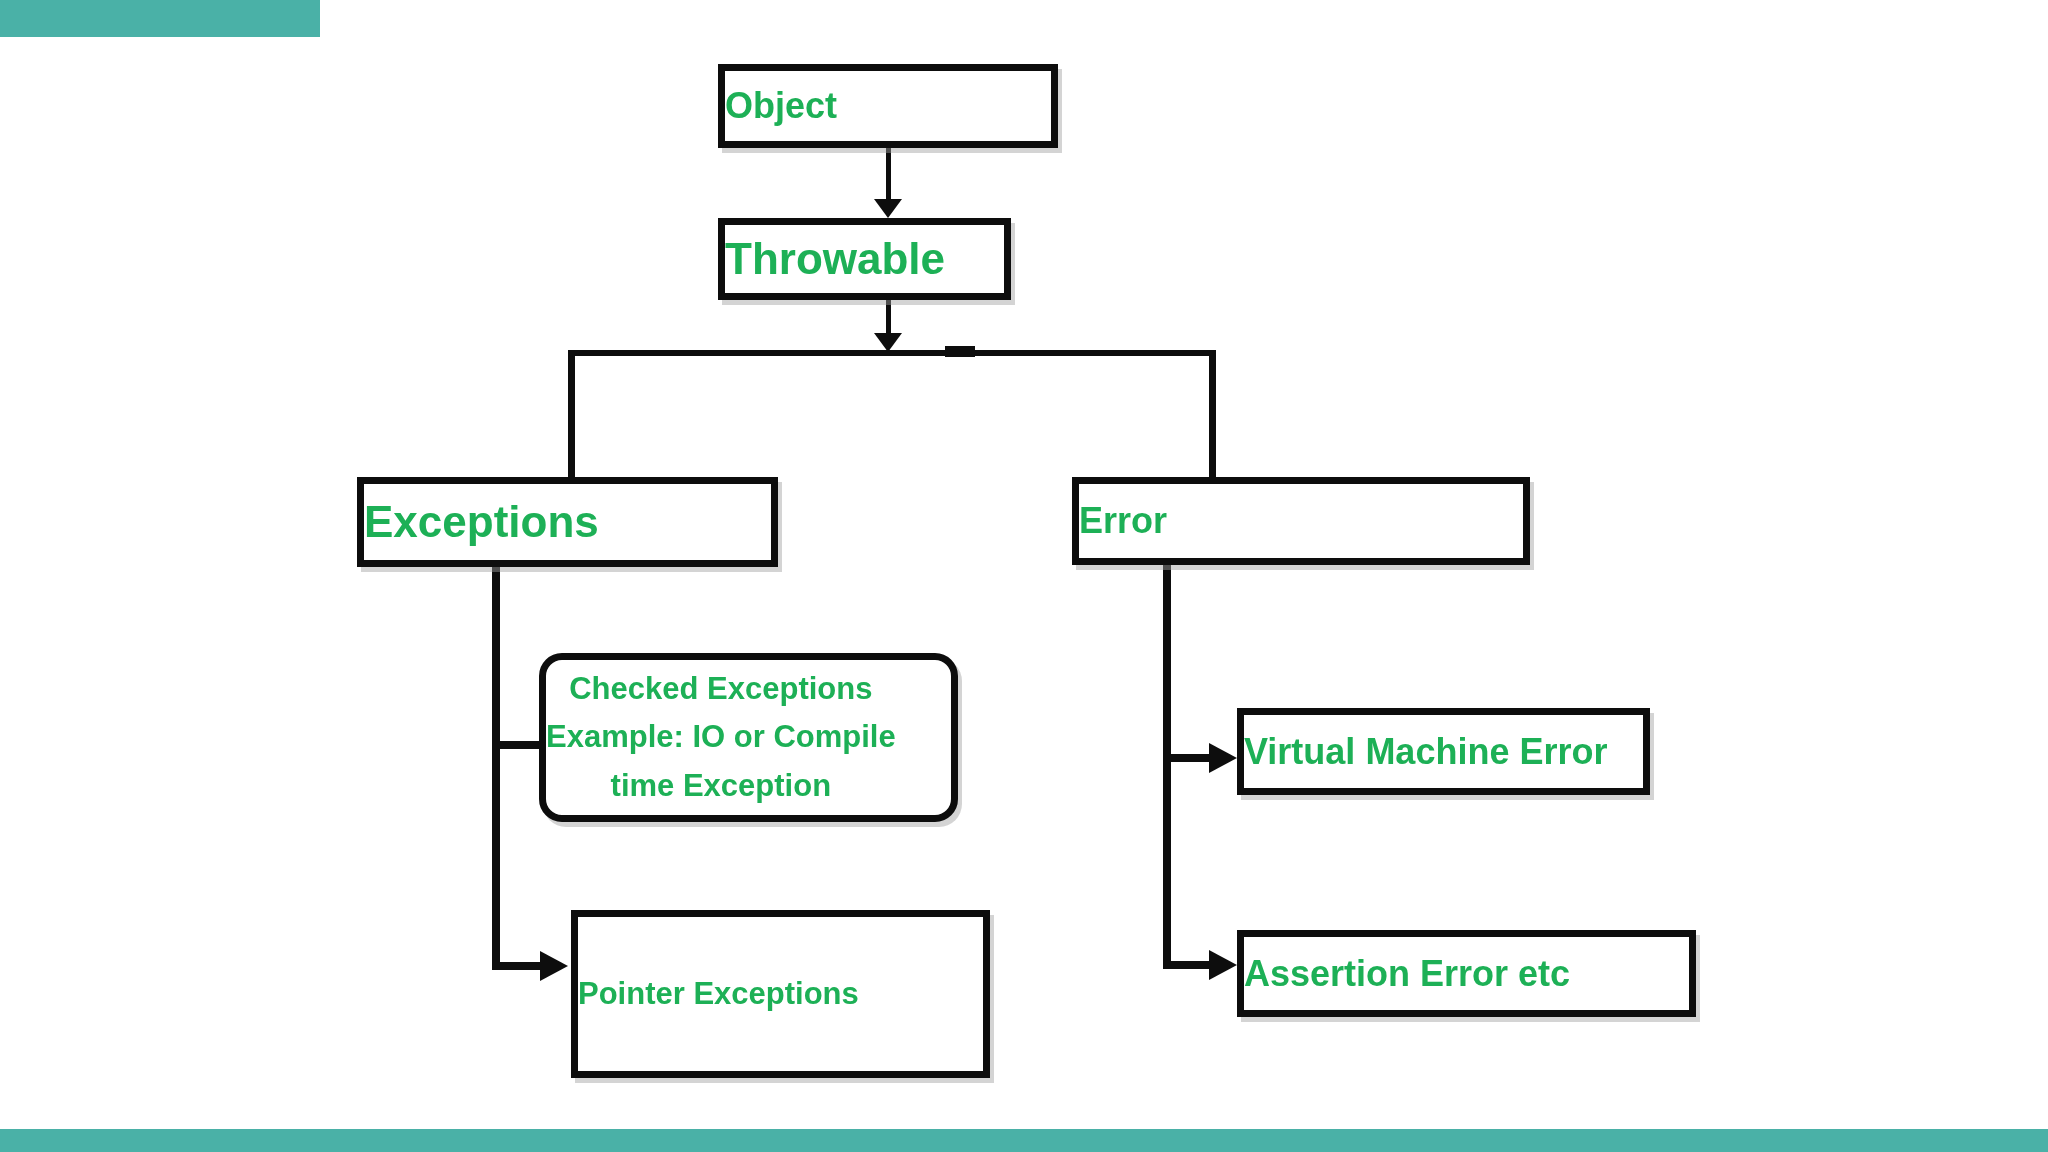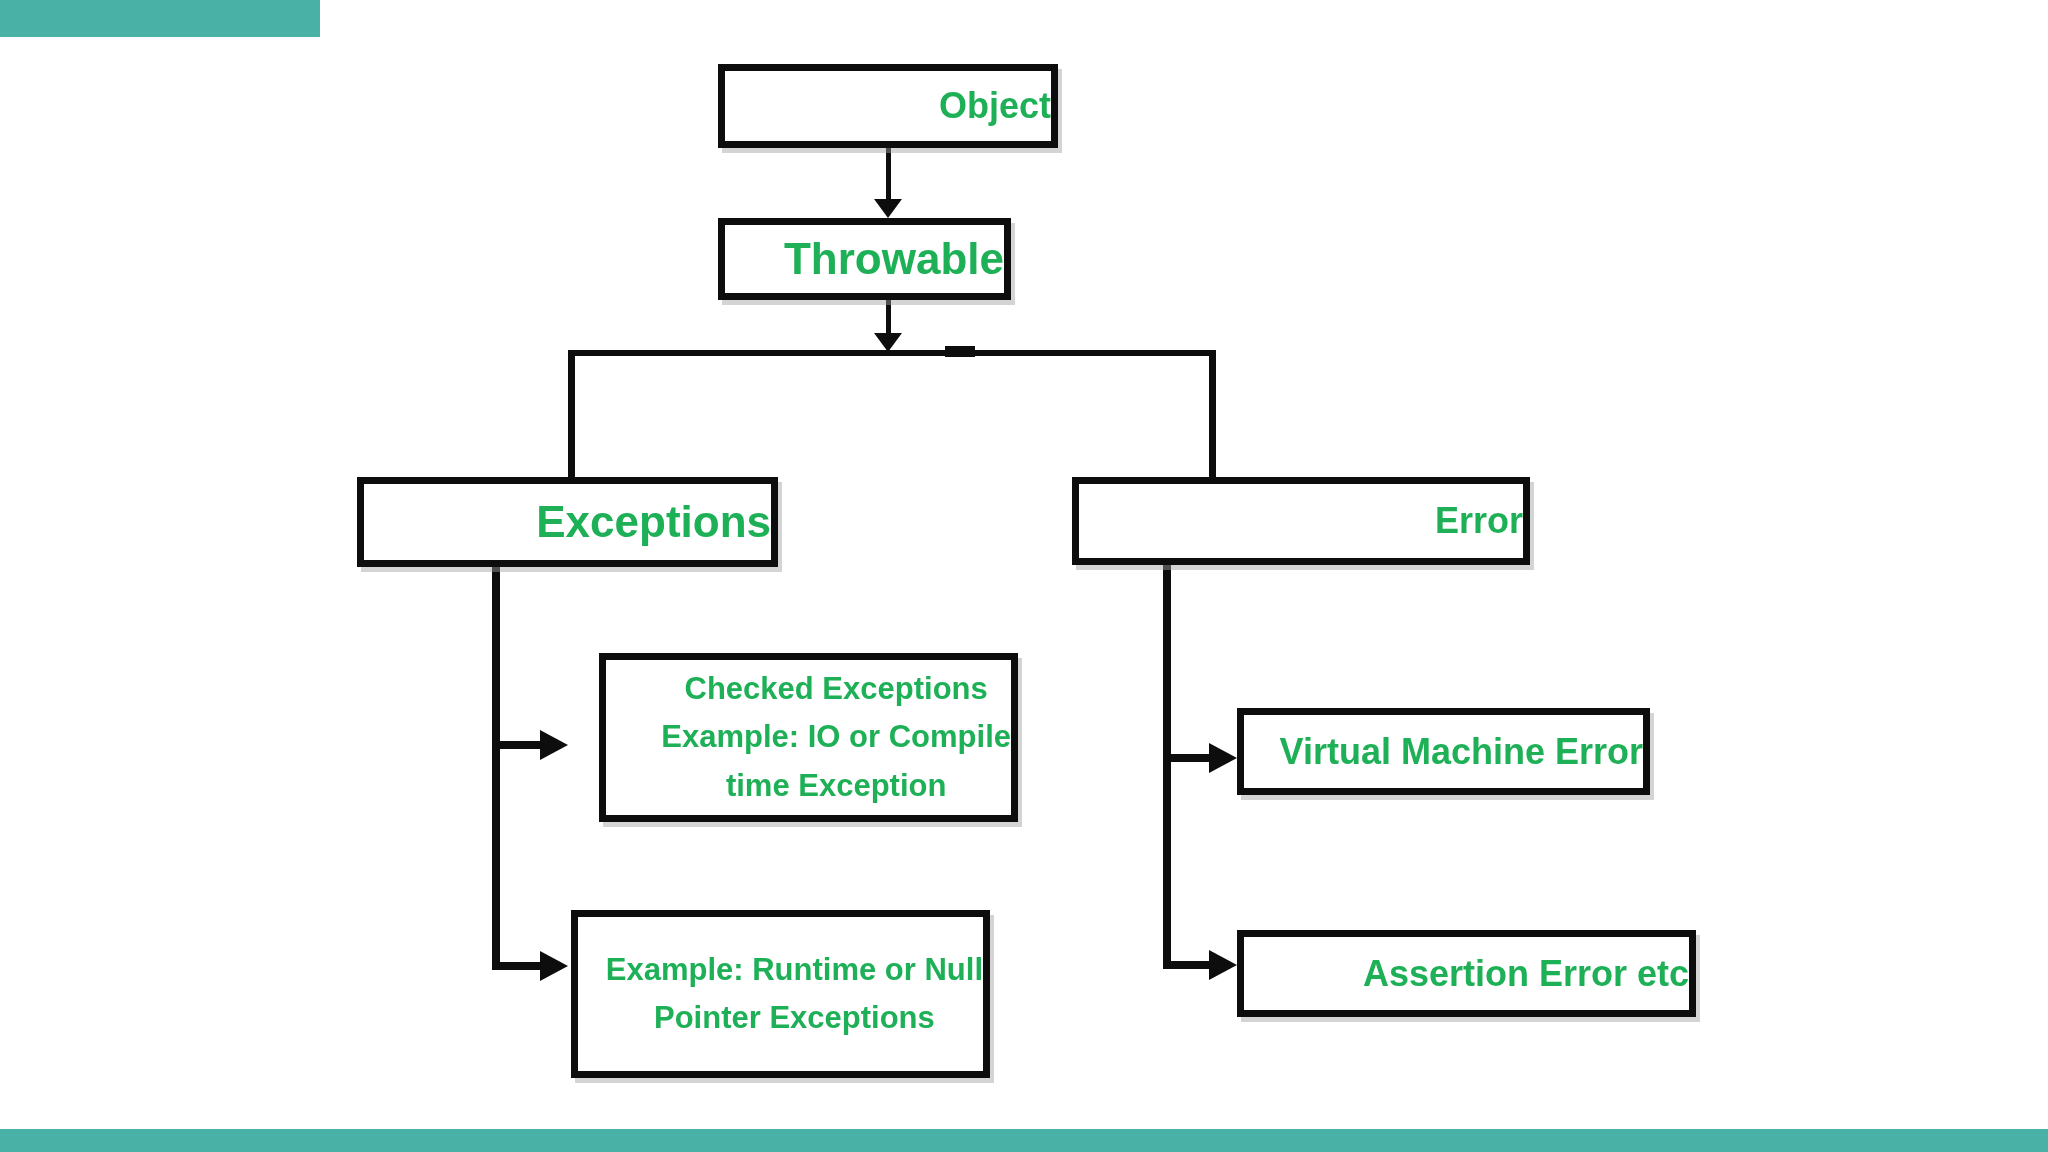--- a/index.html
+++ b/index.html
@@ -14,32 +14,32 @@
   .bar{position:absolute;background:var(--teal,#4ab1a7);}
   #bar-top-left{left:0;top:0;width:320px;height:37px;}
   #bar-bottom{left:0;top:1129px;width:2048px;height:23px;}
 
   
   .node{
     position:absolute;
     background:#ffffff;
     border:7px solid #0d0d0d;
     box-shadow:4px 5px 0 rgba(160,160,160,.45);
-    display:flex;align-items:center;justify-content:flex-end;
+    display:flex;align-items:center;justify-content:flex-start;
     text-align:center;
     color:var(--green,#1db056);
     font-weight:bold;
     box-sizing:border-box;
   }
   .node .lines{line-height:1.55;}
   #node-object     {left:718px;top:64px;width:340px;height:84px;font-size:36px;}
   #node-throwable  {left:718px;top:218px;width:293px;height:82px;font-size:44px;}
   #node-exceptions {left:357px;top:477px;width:421px;height:90px;font-size:44px;}
   #node-error      {left:1072px;top:477px;width:458px;height:88px;font-size:36px;}
-  #node-checked    {left:599px;top:653px;width:419px;height:169px;font-size:31px;}
+  #node-checked    {left:539px;top:653px;width:419px;height:169px;font-size:31px;border-radius:23px;}
   #node-unchecked  {left:571px;top:910px;width:419px;height:168px;font-size:31px;}
   #node-vme        {left:1237px;top:708px;width:413px;height:87px;font-size:36px;}
   #node-assertion  {left:1237px;top:930px;width:459px;height:87px;font-size:36px;}
 
   
   .line{position:absolute;background:#0d0d0d;}
   #ln-obj-throw      {left:886px;top:148px;width:5px;height:54px;}
   #ln-throw-branch   {left:886px;top:300px;width:5px;height:40px;}
   #ln-branch-h       {left:568px;top:350px;width:648px;height:6px;}
   #ln-branch-blob    {left:945px;top:346px;width:30px;height:11px;}
@@ -119,21 +119,20 @@
   <div class="node" id="node-checked">
     <div class="lines">
       <div>Checked Exceptions</div>
       <div>Example: IO or Compile</div>
       <div>time Exception</div>
     </div>
   </div>
 
   <div class="node" id="node-unchecked">
     <div class="lines">
-      <div>Example: Runtime or Null</div>
       <div>Pointer Exceptions</div>
     </div>
   </div>
 
   <div class="node" id="node-vme">
     <span>Virtual Machine Error</span>
   </div>
 
   <div class="node" id="node-assertion">
     <span>Assertion Error etc</span>

